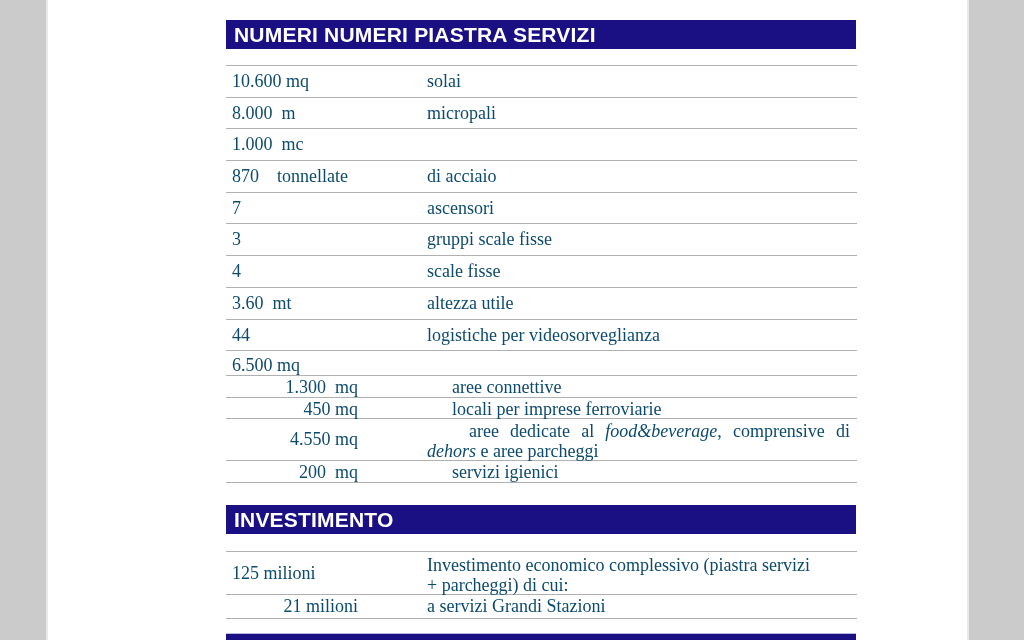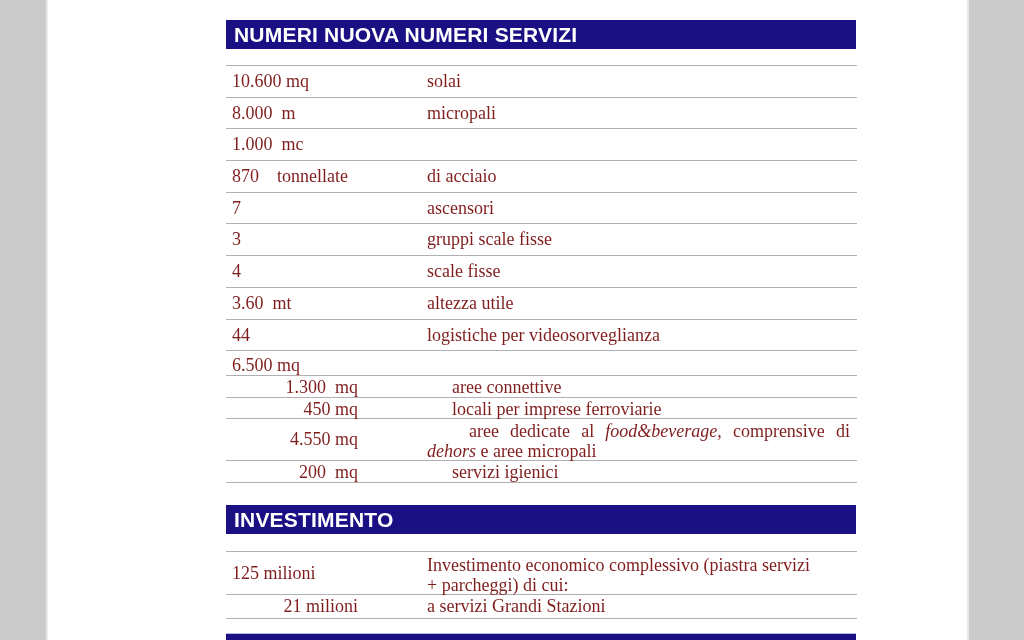--- a/index.html
+++ b/index.html
@@ -9,21 +9,21 @@
   #gutter-right{left:967px;width:57px;border-left:2px solid #e9e9e9;}
   .bar{position:absolute;left:226px;width:630px;height:29px;background:#1a1084;color:#ffffff;
        font-family:"Liberation Sans",sans-serif;font-weight:bold;font-size:21px;line-height:29px;
        padding-left:8px;box-sizing:border-box;letter-spacing:.2px;}
   #bar-numeri{top:20px;}
   #bar-investimento{top:505px;}
   #bar-bottom{top:633px;height:7px;border-top:1px solid #b8bce0;box-sizing:border-box;}
   .tbl{position:absolute;left:226px;width:631px;border-bottom:1px solid #b0b0b0;box-sizing:border-box;}
   #table-numeri{top:65px;}
   #table-investimento{top:551px;}
-  .row{display:flex;border-top:1px solid #b0b0b0;box-sizing:border-box;color:#7f1d1d;font-size:18px;}
+  .row{display:flex;border-top:1px solid #b0b0b0;box-sizing:border-box;color:#0c4a6e;font-size:18px;}
   .row.main{height:31.7px;}
   .row.group{height:25px;}
   .row.sub{height:21.5px;gap:25px;}
   .row.subtall{height:42px;}
   .row.inv{height:43px;}
   .row.invsub{height:24px;}
   .val{width:201px;box-sizing:border-box;white-space:pre;padding:5px 0 0 6px;flex:none;}
   .row.group .val{padding-top:4px;}
   .row.sub .val,.row.invsub .val{padding-top:1px;}
   .row.subtall .val{padding-top:10px;}
@@ -38,21 +38,21 @@
   .line.just{text-align:justify;text-align-last:justify;margin-left:42px;}
   .line i{font-style:italic;}
 </style>
 </head>
 <body>
 
 <div id="stage">
   <div class="gutter" id="gutter-left"></div>
   <div class="gutter" id="gutter-right"></div>
 
-  <div class="bar" id="bar-numeri">NUMERI NUOVA NUMERI SERVIZI</div>
+  <div class="bar" id="bar-numeri">NUMERI NUMERI PIASTRA SERVIZI</div>
 
   <div class="tbl" id="table-numeri">
       <div class="row main">
         <div class="val">10.600 mq</div>
         <div class="desc">
           <div class="line"><span>solai</span></div>
         </div>
       </div>
       <div class="row main">
         <div class="val">8.000  m</div>
@@ -111,21 +111,21 @@
       <div class="row sub">
         <div class="val ind">450 mq</div>
         <div class="desc">
           <div class="line"><span>locali per imprese ferroviarie</span></div>
         </div>
       </div>
       <div class="row subtall">
         <div class="val ind">4.550 mq</div>
         <div class="desc">
           <div class="line just"><span>aree dedicate al </span><i>food&amp;beverage</i><span>, comprensive di</span></div>
-          <div class="line"><i>dehors</i><span> e aree micropali</span></div>
+          <div class="line"><i>dehors</i><span> e aree parcheggi</span></div>
         </div>
       </div>
       <div class="row sub">
         <div class="val ind">200  mq</div>
         <div class="desc">
           <div class="line"><span>servizi igienici</span></div>
         </div>
       </div>
     </div>
 

